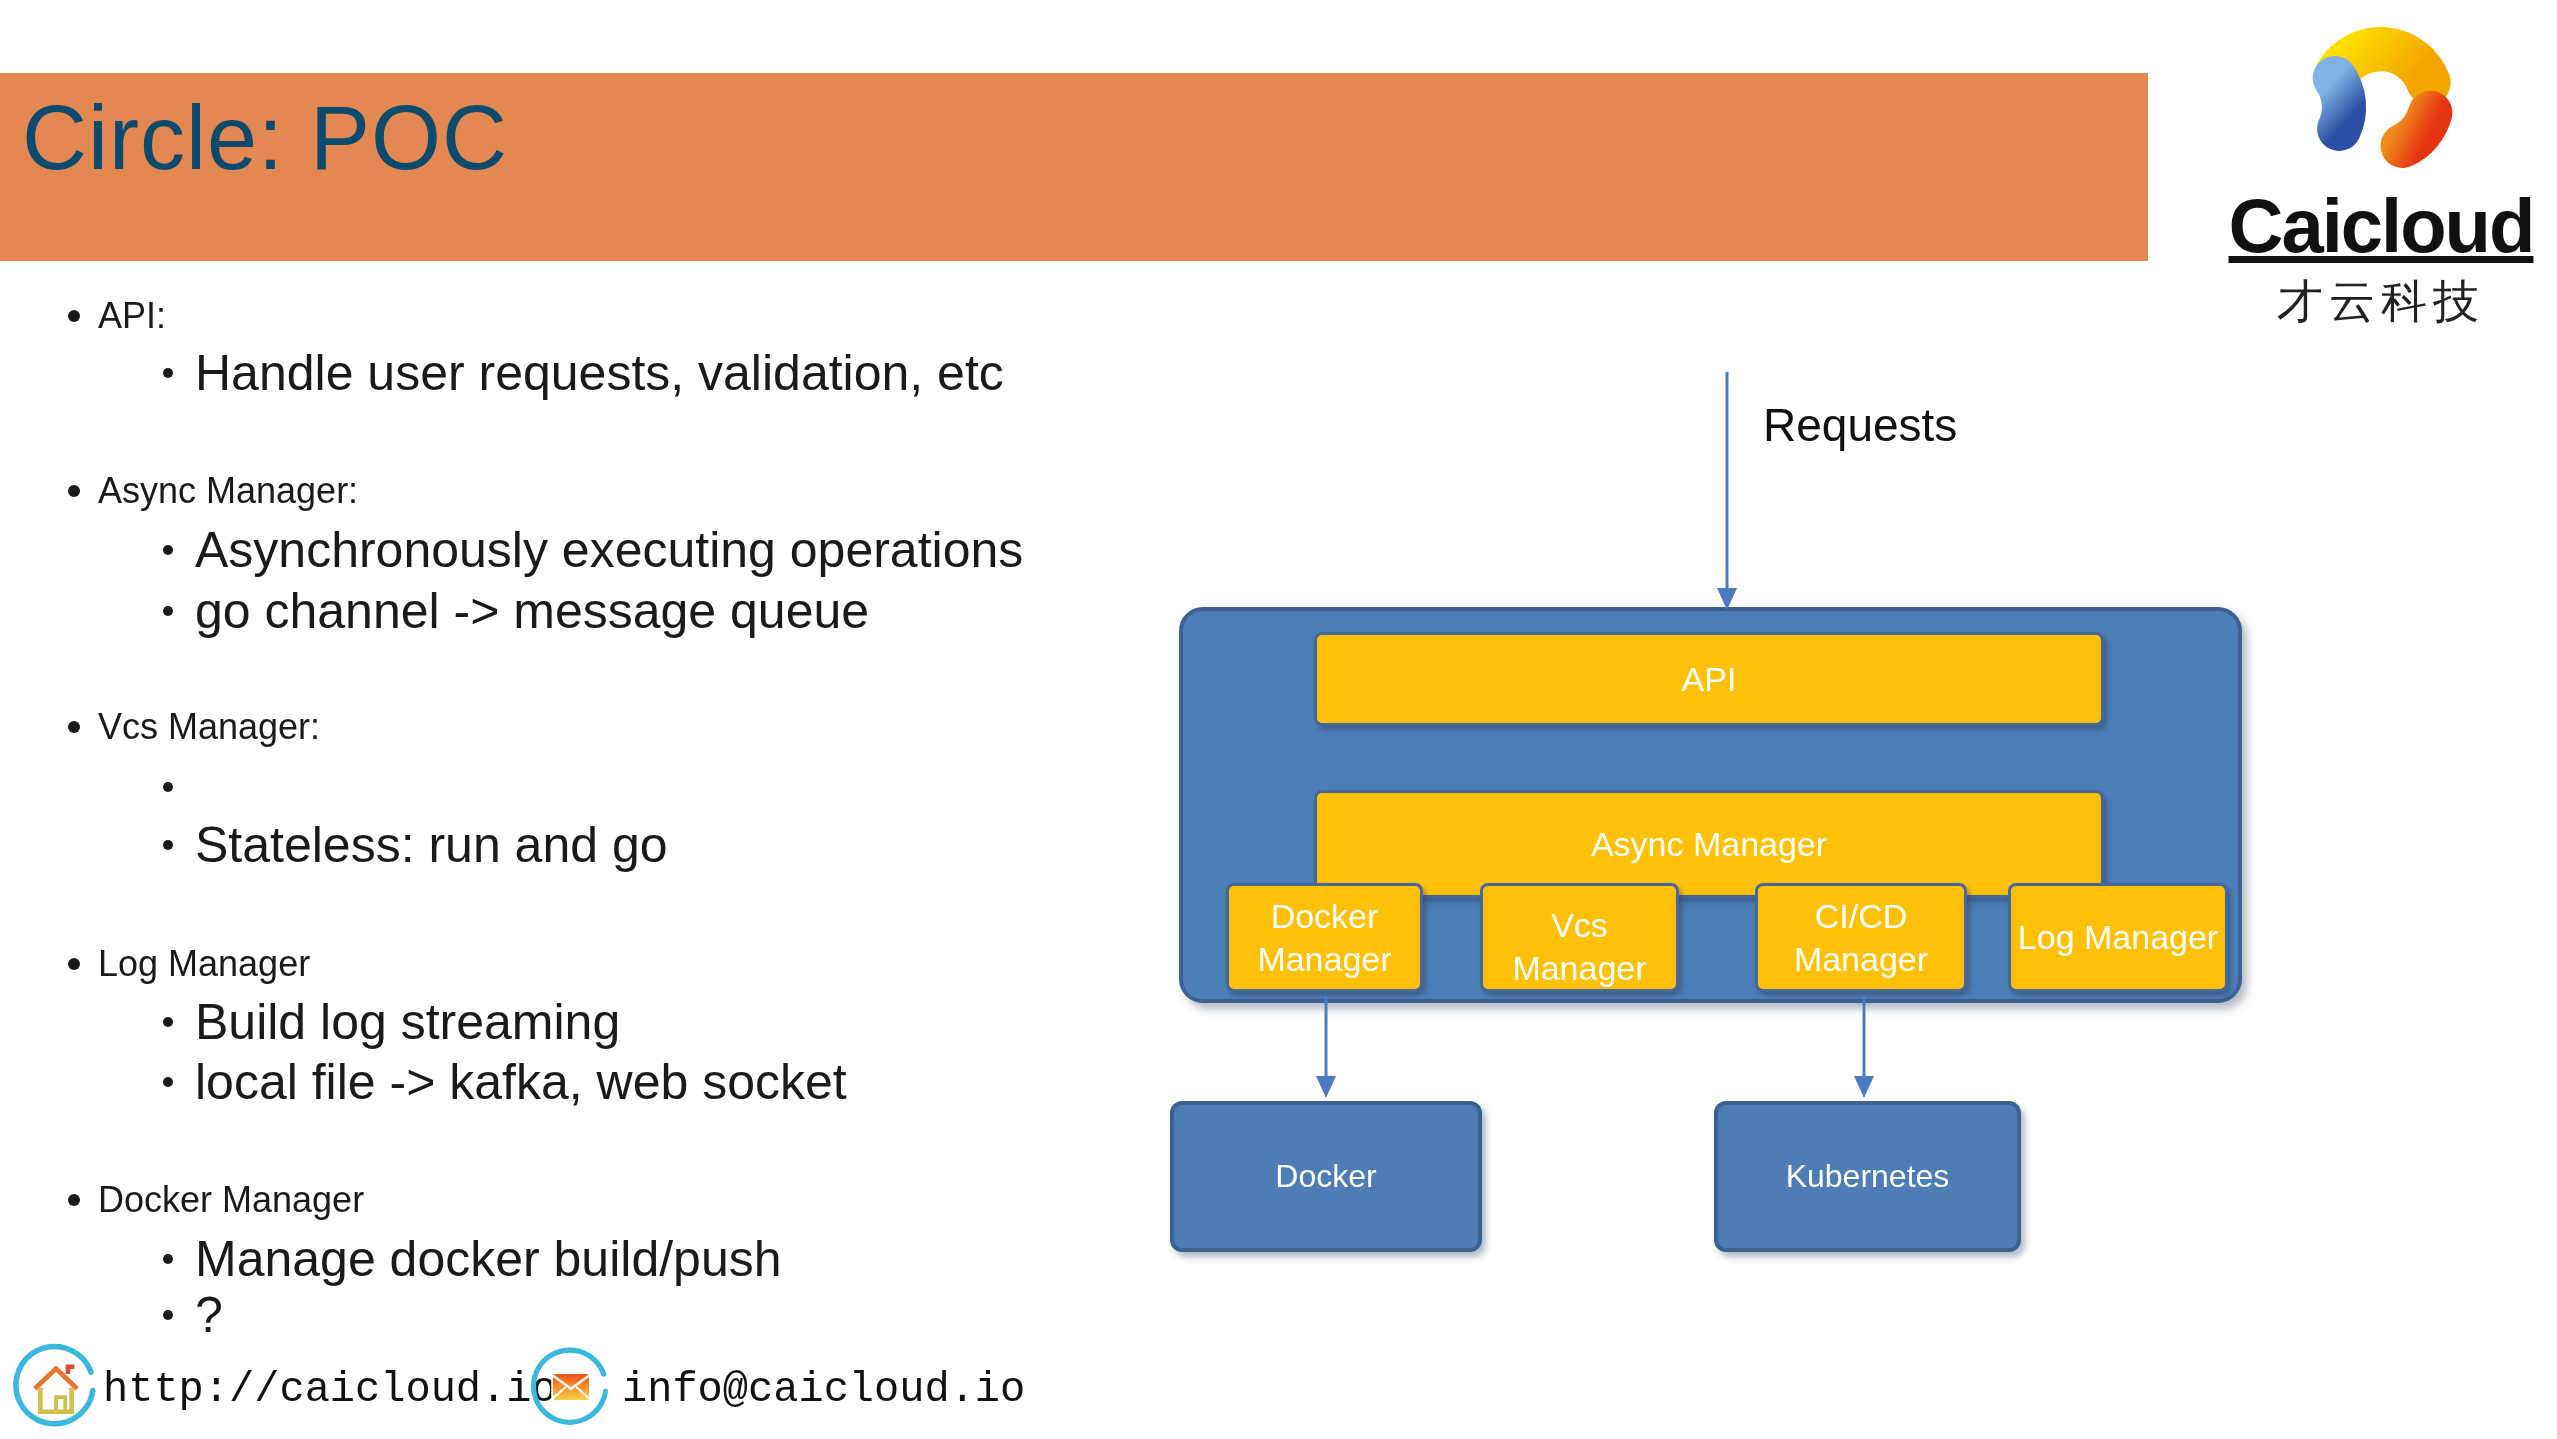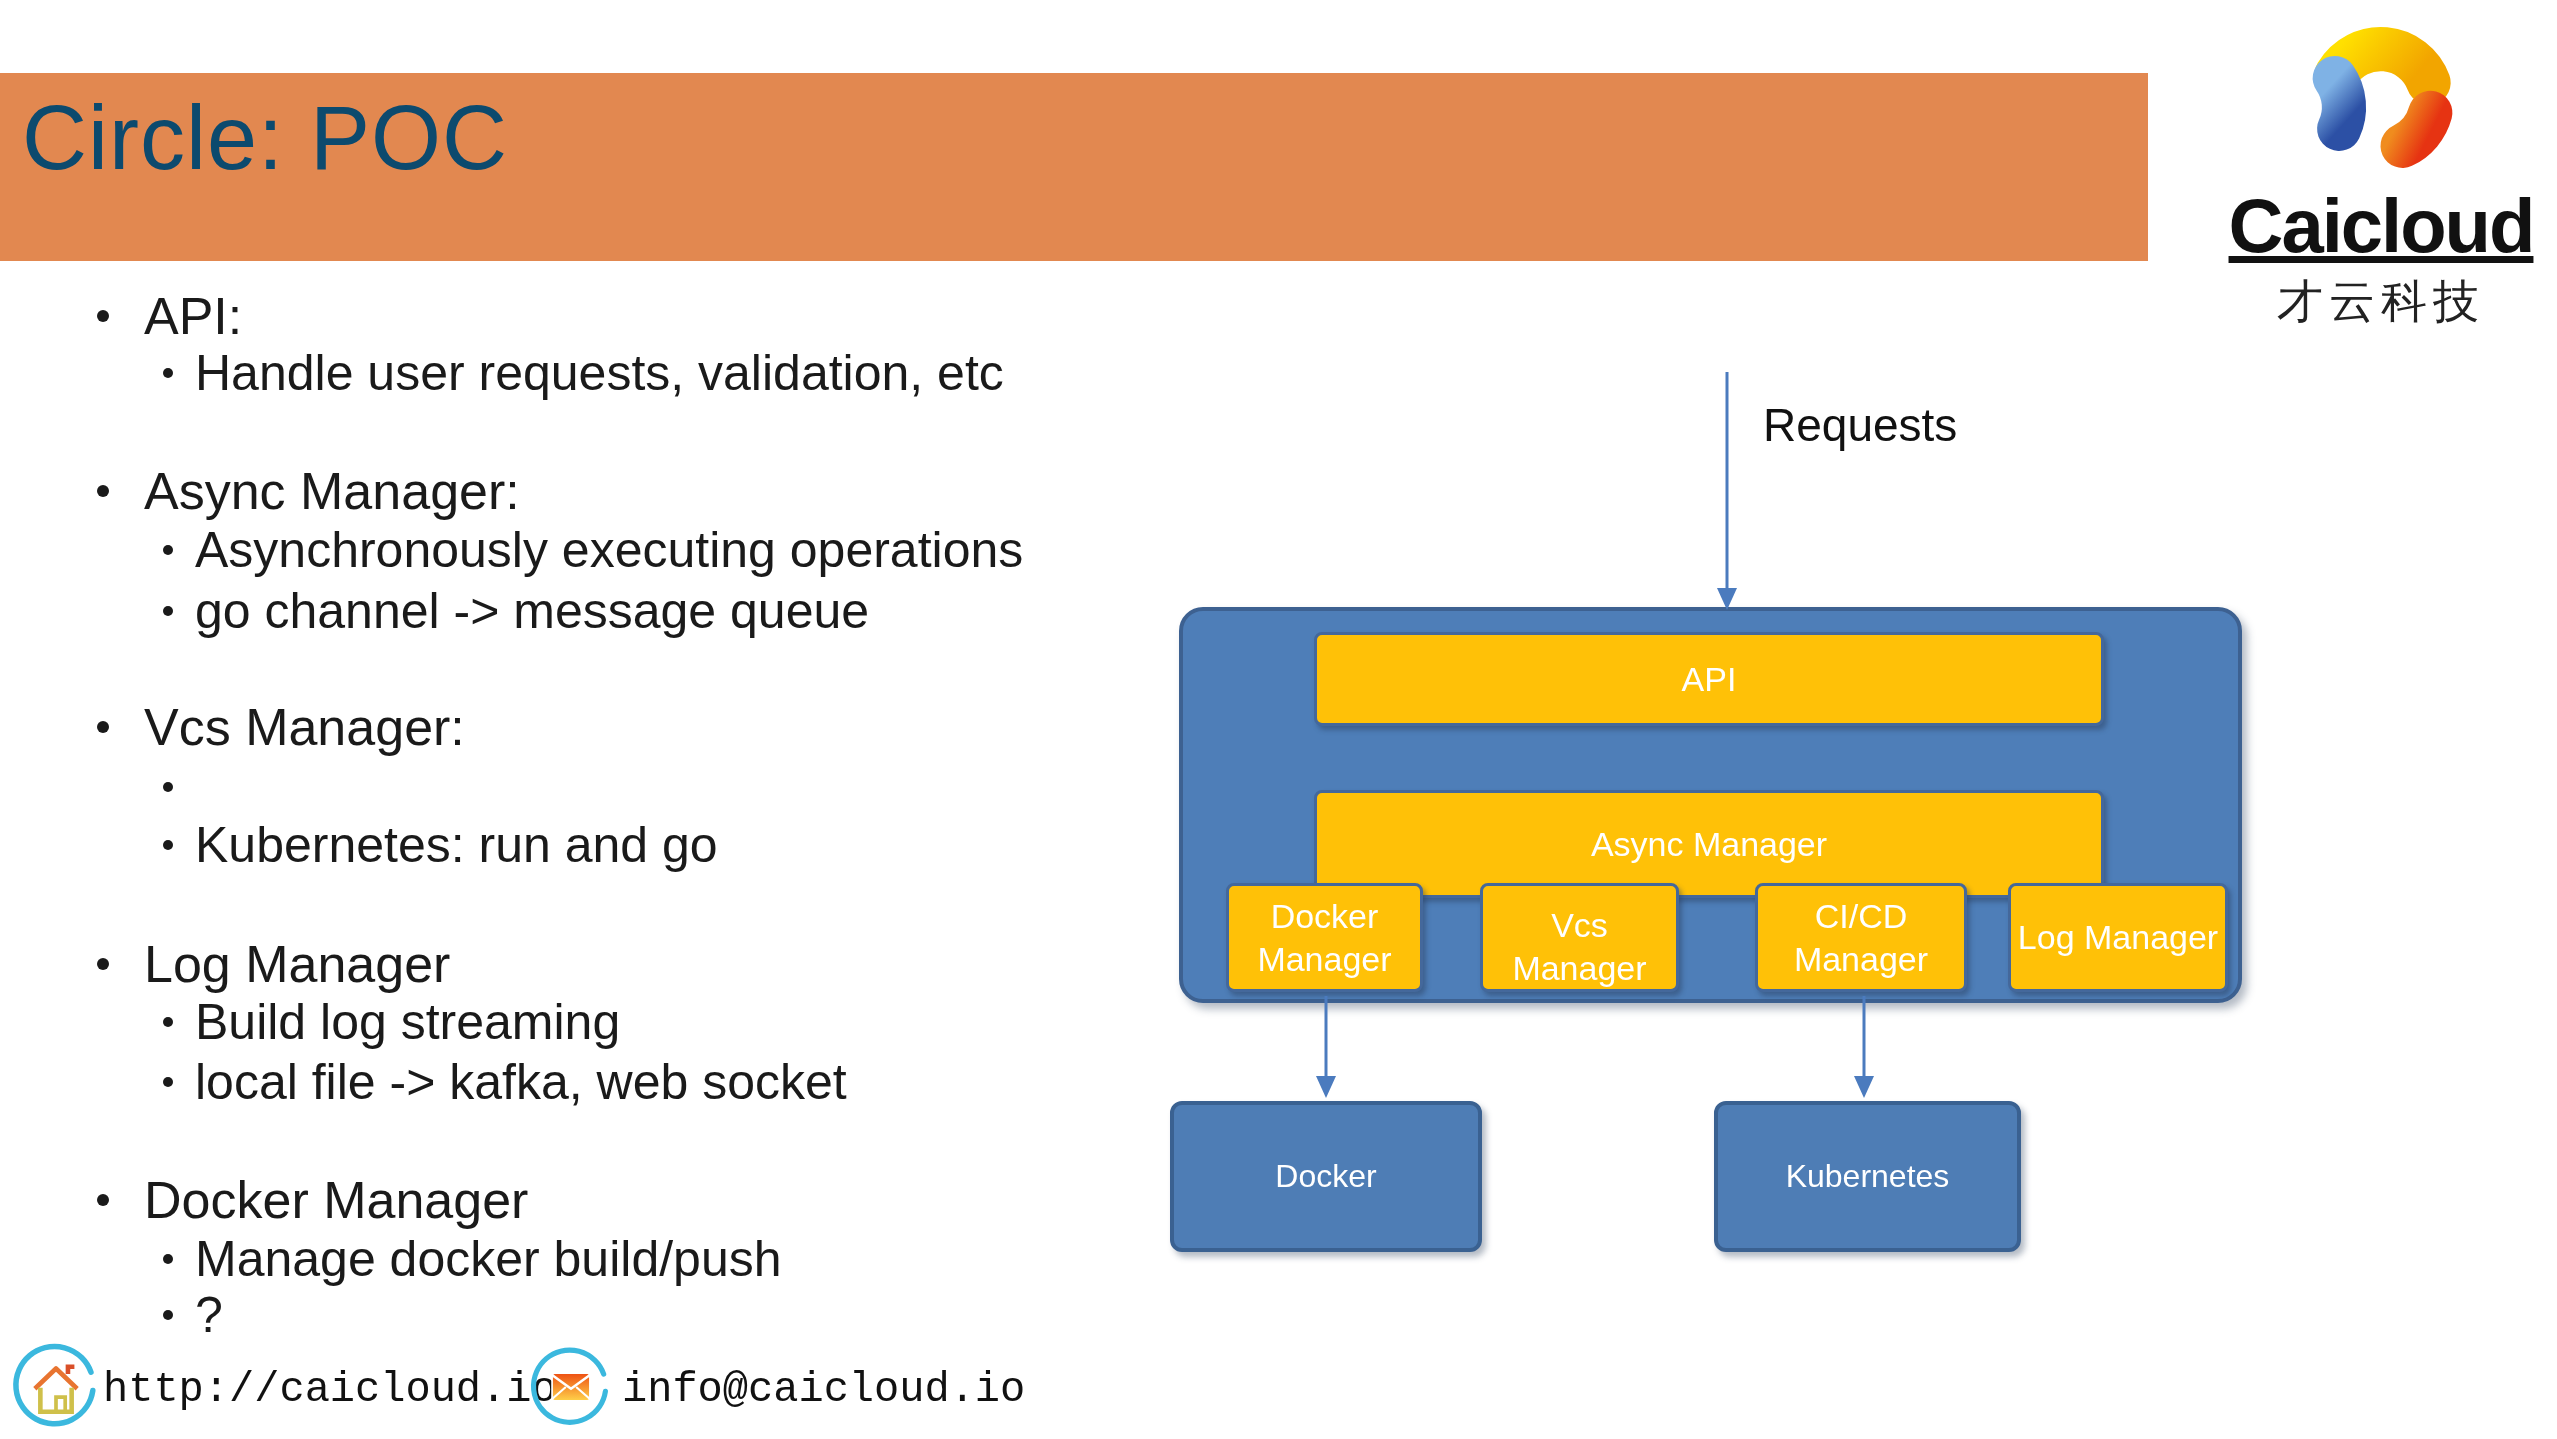--- a/index.html
+++ b/index.html
@@ -27,21 +27,21 @@
     display:block;margin-top:-6px;
     font-size:76px;font-weight:700;letter-spacing:-2px;color:#111111;text-decoration:underline;
   }
   .logo .cn{
     display:block;margin-top:2px;
     font-size:46px;letter-spacing:6px;color:#222222;
     font-family:"DejaVu Sans", sans-serif;
   }
   
   .line{position:absolute;display:flex;align-items:center;height:62px;white-space:nowrap;}
-  .lvl1{left:97px;font-size:52px;gap:17px;}
+  .lvl1{left:68px;font-size:36px;}
   .lvl2{left:163px;font-size:50px;}
   .dot{flex:none;border-radius:50%;background:#1a1a1a;}
   .lvl1 .dot{width:12px;height:12px;margin-right:18px;}
   .lvl2 .dot{width:10px;height:10px;margin-right:22px;}
   
   .requests-label{position:absolute;left:1763px;top:398px;font-size:46px;color:#111;}
   .container-box{
     position:absolute;left:1179px;top:607px;width:1063px;height:396px;
     background:#4E7EB8;border:4px solid #3D6191;border-radius:24px;
     box-sizing:border-box;
@@ -134,21 +134,21 @@
     </div>
   <div class="line lvl1" style="top:696px">
       <span class="dot"></span>
       <span>Vcs Manager:</span>
     </div>
   <div class="line lvl2" style="top:756px">
       <span class="dot"></span>
     </div>
   <div class="line lvl2" style="top:814px">
       <span class="dot"></span>
-      <span>Kubernetes: run and go</span>
+      <span>Stateless: run and go</span>
     </div>
   <div class="line lvl1" style="top:933px">
       <span class="dot"></span>
       <span>Log Manager</span>
     </div>
   <div class="line lvl2" style="top:991px">
       <span class="dot"></span>
       <span>Build log streaming</span>
     </div>
   <div class="line lvl2" style="top:1051px">

